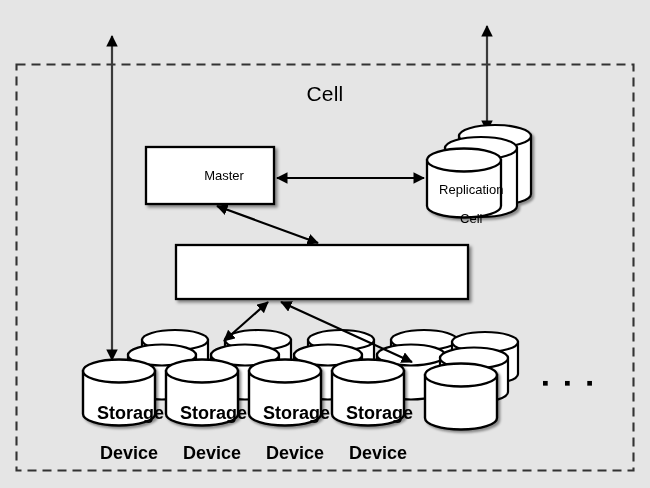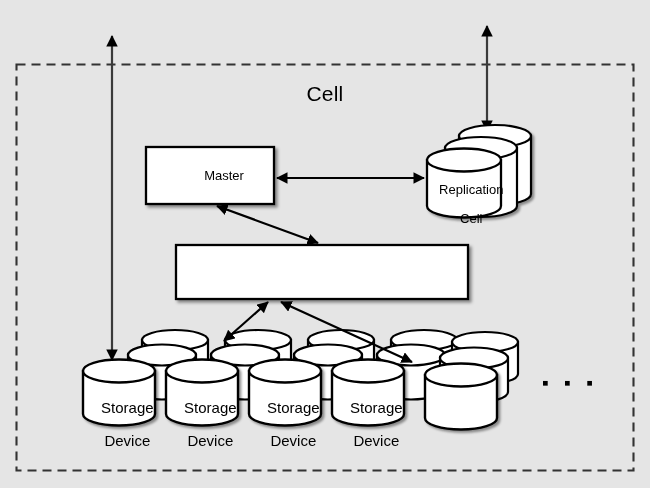--- a/index.html
+++ b/index.html
@@ -42,21 +42,22 @@
   #vm-label {
     left: 176px; top: 262px; width: 292px;
     font-size: 13px;
   }
   #rep-label {
     left: 418px; top: 168px; width: 92px;
     font-size: 13px;
   }
   .sd-label {
     top: 383px; width: 84px;
-    font-size: 15px;
+    font-size: 18px;
+    font-weight: bold;
   }
 </style>
 </head>
 <body>
 
 <div id="stage">
 
   <svg class="layer" viewBox="0 0 650 488">
     <defs>
       <marker id="ah" viewBox="0 0 10 10" refX="9.2" refY="5" markerWidth="5.2" markerHeight="5.2" orient="auto-start-reverse">

